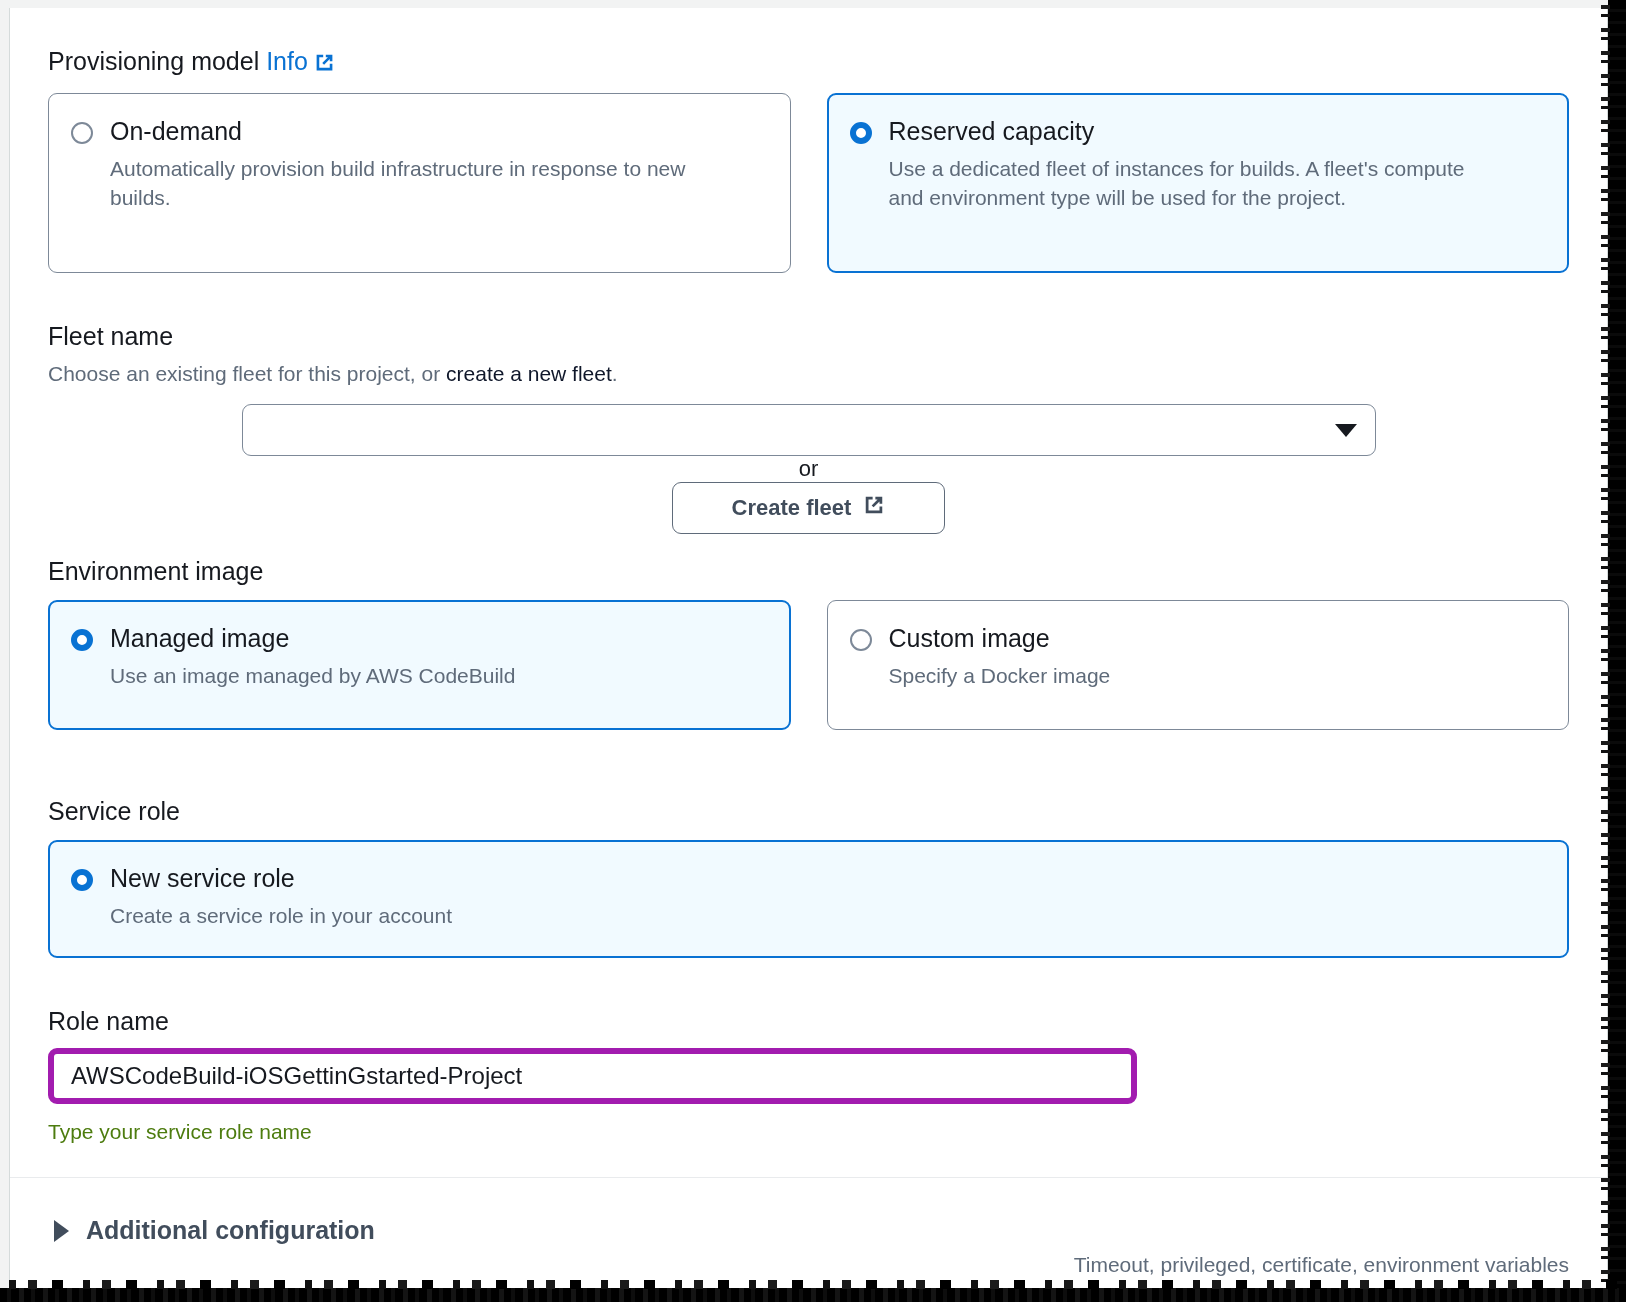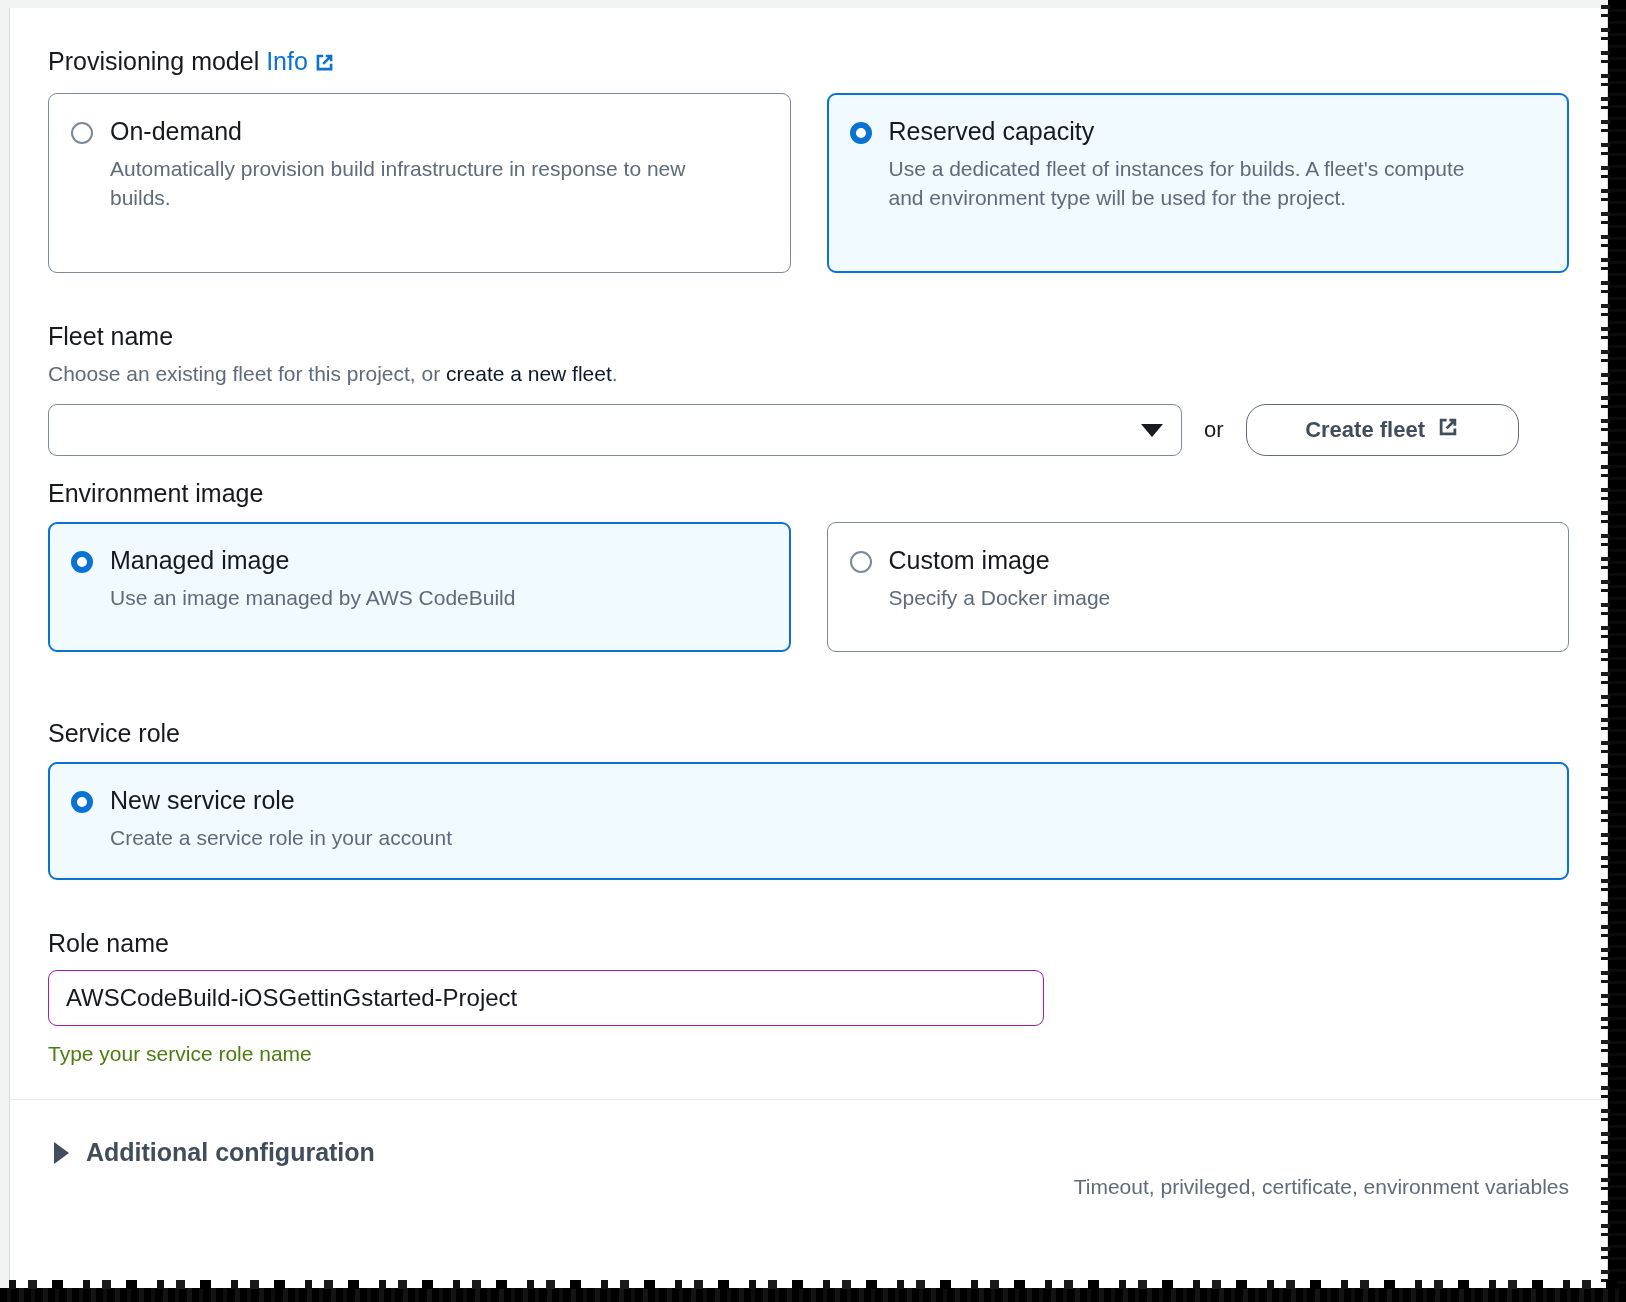--- a/index.html
+++ b/index.html
@@ -180,20 +180,21 @@
   
   .tile.h-provision { min-height: 180px; }
   .tile.h-env { min-height: 130px; }
   .tile.h-role { min-height: 118px; }
 
   
   .select-row {
     display: flex;
     align-items: center;
     margin-top: 16px;
+    flex-direction: column;
   }
   .select-box {
     width: 1134px;
     height: 52px;
     border: 1px solid #7d8998;
     border-radius: 9px;
     background: #ffffff;
     box-sizing: border-box;
     display: flex;
     align-items: center;
@@ -209,39 +210,39 @@
   }
   .or-text {
     font-size: 22px;
     color: #16191f;
     margin: 0 22px;
   }
   .create-btn {
     height: 52px;
     min-width: 273px;
     border: 1px solid #5f6b7a;
-    border-radius: 20px;
+    border-radius: 9px;
     background: #ffffff;
     display: flex;
     align-items: center;
     justify-content: center;
     gap: 12px;
     font-size: 22px;
     font-weight: bold;
     color: #414d5c;
     cursor: pointer;
     box-sizing: border-box;
     padding: 0 22px;
   }
 
   
   .text-input {
-    width: 996px;
+    width: 1089px;
     height: 56px;
-    border: 1px solid #a21caf;
+    border: 6px solid #a21caf;
     border-radius: 9px;
     background: #ffffff;
     box-sizing: border-box;
     font-size: 24px;
     color: #16191f;
     padding: 0 17px;
     font-family: "Liberation Sans", sans-serif;
     margin-top: 12px;
     outline: none;
   }

